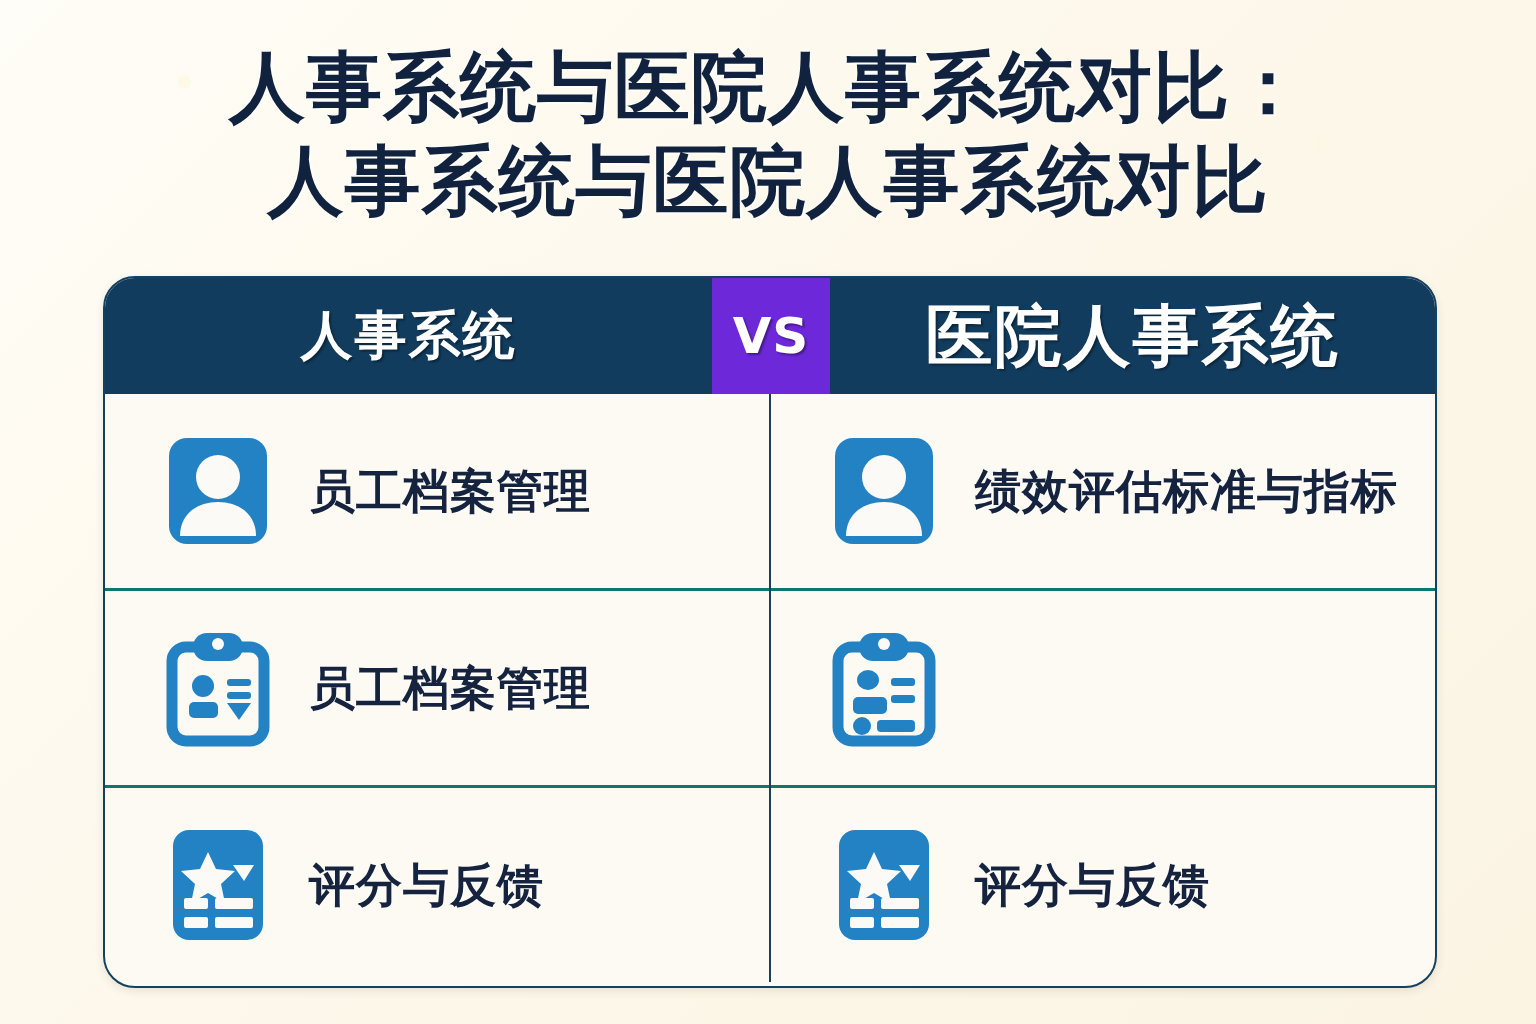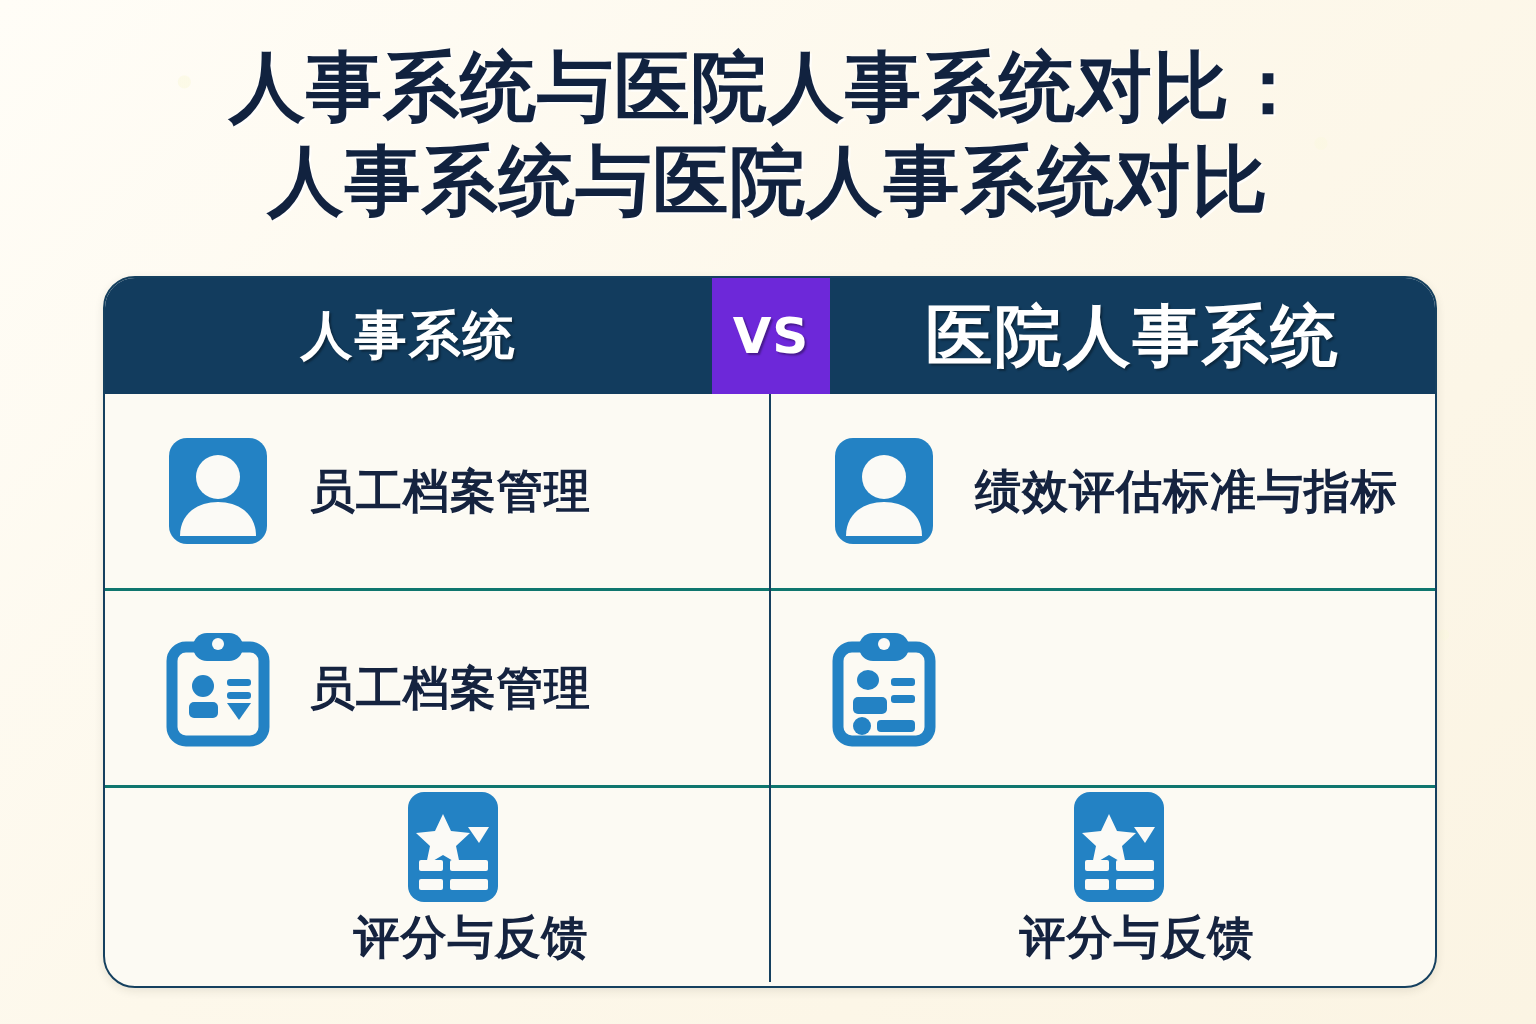--- a/index.html
+++ b/index.html
@@ -108,21 +108,21 @@
   .col-left  { border-right: 2px solid #16405f; }
 
   .cell {
     flex: 1 1 0;
     display: flex;
     align-items: center;
     padding: 0 26px 0 58px;
     box-sizing: border-box;
     border-bottom: 3px solid #0f766e;
   }
-  .cell:last-child { border-bottom: none; flex-direction: column; }
+  .cell:last-child { border-bottom: none; }
 
   .cell-label {
     margin-left: 36px;
     color: #15233f;
     font-family: "DejaVu Sans", "Liberation Sans", sans-serif;
     font-weight: 700;
     font-size: 46px;
     line-height: 62px;
     letter-spacing: 1px;
     text-shadow: 1px 1px 1px rgba(255,255,255,.8);

